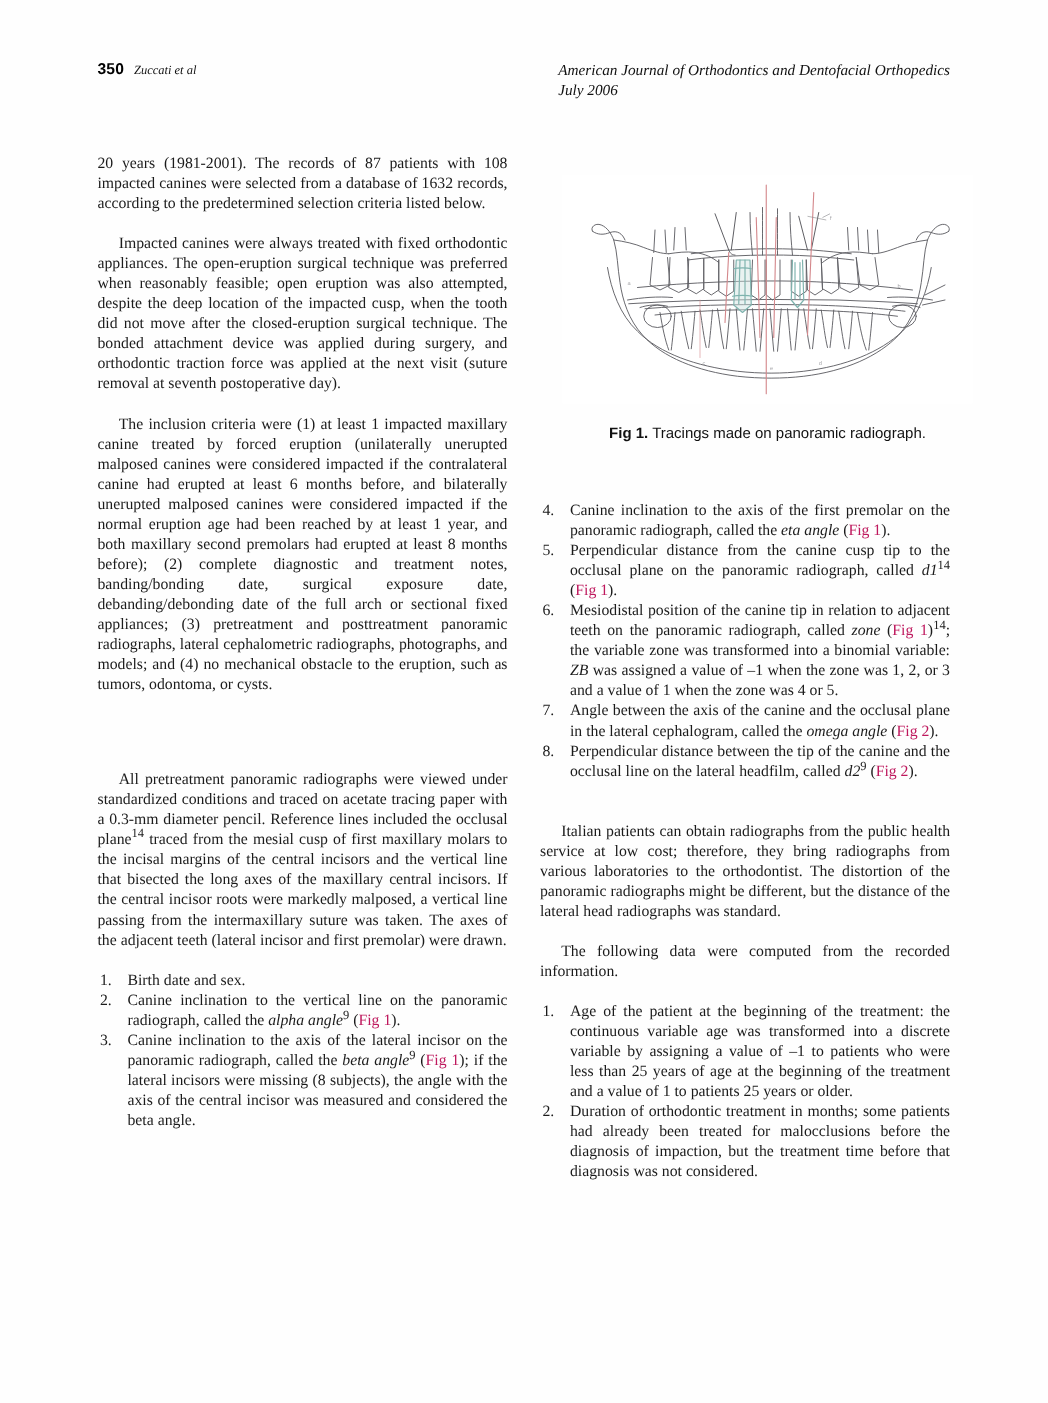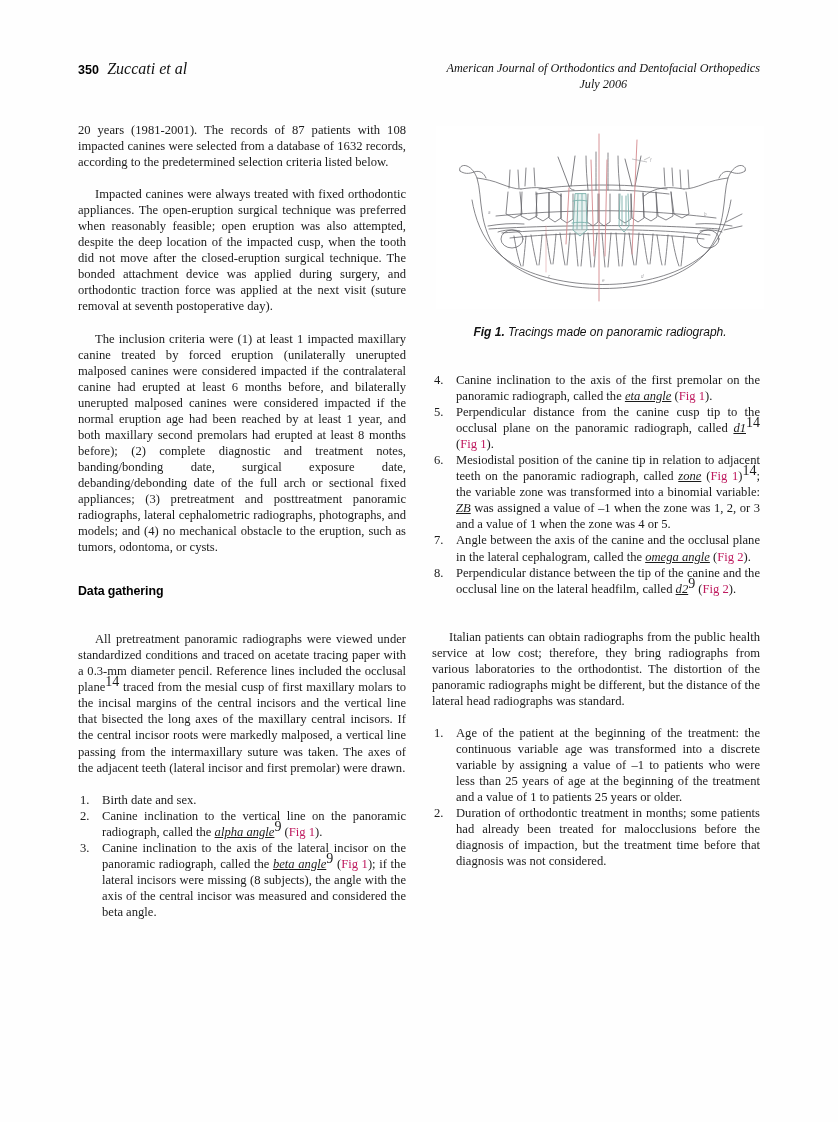--- a/index.html
+++ b/index.html
@@ -20,21 +20,21 @@
   .page {
     position: absolute;
     inset: 0;
     background: #fefefe;
   }
 
   
   .running-head {
     position: absolute;
     left: 78px;
-    top: 60px;
+    top: 48px;
     width: 682px;
     height: 40px;
   }
   .rh-left {
     position: absolute;
     left: 0;
     top: 0;
     display: flex;
     align-items: baseline;
     gap: 8px;
@@ -43,28 +43,28 @@
   .rh-page-number {
     font-family: "Liberation Sans", sans-serif;
     font-weight: bold;
     font-size: 12.5px;
     color: #000;
     letter-spacing: 0.1px;
   }
   .rh-authors {
     font-family: "Liberation Serif", serif;
     font-style: italic;
-    font-size: 16px;
+    font-size: 10px;
     color: #111;
   }
   .rh-right {
     position: absolute;
     right: 0;
     top: 0;
-    text-align: center;
+    text-align: left;
     font-family: "Liberation Serif", serif;
     font-style: italic;
     font-size: 12.2px;
     line-height: 16px;
     color: #111;
     white-space: nowrap;
   }
   .rh-journal { display: block; }
   .rh-issue { display: block; }
 
@@ -129,23 +129,23 @@
     left: 2px;
     top: 0;
     width: 16px;
     text-align: left;
     font-size: 12.6px;
     line-height: 16.05px;
     color: #1b1b1b;
   }
   ol.num-list > li > .li-text { display: block; }
 
-  .it { font-style: italic; text-decoration: underline; }
+  .it { font-style: italic; }
   sup {
-    font-size: 14px;
+    font-size: 10px;
     vertical-align: super;
     line-height: 0;
   }
   .xref {
     color: #be185d;
     margin-top: 44px;
   }
 
   
   .figure {
@@ -189,21 +189,20 @@
     <div class="col col-left">
 
       <p class="body-text">20 years (1981-2001). The records of 87 patients with 108 impacted canines were selected from a database of 1632 records, according to the predetermined selection criteria listed below.</p>
 
       <p class="body-text indent">Impacted canines were always treated with fixed orthodontic appliances. The open-eruption surgical technique was preferred when reasonably feasible; open eruption was also attempted, despite the deep location of the impacted cusp, when the tooth did not move after the closed-eruption surgical technique. The bonded attachment device was applied during surgery, and orthodontic traction force was applied at the next visit (suture removal at seventh postoperative day).</p>
 
       <p class="body-text indent">The inclusion criteria were (1) at least 1 impacted maxillary canine treated by forced eruption (unilaterally unerupted malposed canines were considered impacted if the contralateral canine had erupted at least 6 months before, and bilaterally unerupted malposed canines were considered impacted if the normal eruption age had been reached by at least 1 year, and both maxillary second premolars had erupted at least 8 months before); (2) complete diagnostic and treatment notes, banding/bonding date, surgical exposure date, debanding/debonding date of the full arch or sectional fixed appliances; (3) pretreatment and posttreatment panoramic radiographs, lateral cephalometric radiographs, photographs, and models; and (4) no mechanical obstacle to the eruption, such as tumors, odontoma, or cysts.</p>
 
       <div class="gap-lg"></div>
 
-      <h3 class="section-heading">Data gathering</h3>
 
       <div class="gap-sm"></div>
 
       <p class="body-text indent"><span>All pretreatment panoramic radiographs were viewed under standardized conditions and traced on acetate tracing paper with a 0.3-mm diameter pencil. Reference lines included the occlusal plane</span><sup>14</sup><span> traced from the mesial cusp of first maxillary molars to the incisal margins of the central incisors and the vertical line that bisected the long axes of the maxillary central incisors. If the central incisor roots were markedly malposed, a vertical line passing from the intermaxillary suture was taken. The axes of the adjacent teeth (lateral incisor and first premolar) were drawn.</span></p>
 
 
       <div class="gap-sm"></div>
 
       <ol class="num-list" id="left-list">
           <li>
@@ -216,21 +215,21 @@
           </li>
           <li>
             <span class="li-marker">3.</span>
             <span class="li-text"><span>Canine inclination to the axis of the lateral incisor on the panoramic radiograph, called the </span><span class="it">beta angle</span><sup>9</sup><span> (</span><a class="xref" href="#" style="text-decoration: none;">Fig 1</a><span>); if the lateral incisors were missing (8 subjects), the angle with the axis of the central incisor was measured and considered the beta angle.</span></span>
           </li>
         </ol>
     </div>
 
     <div class="col col-right">
 
-      <figure class="figure" style="margin:4px;font-style:italic;">
+      <figure class="figure" style="margin:18px;">
         <svg class="figure-image" viewBox="0 0 328 183" xmlns="http://www.w3.org/2000/svg">
           <rect x="0" y="0" width="328" height="183" fill="#ffffff"></rect>
 
           <g fill="none" stroke="#5f5f64" stroke-width="0.75" stroke-linecap="round" stroke-linejoin="round">
 
             <path d="M24,45 C22,42 26,38 31,40 C36,42 39,47 41,52
                      C44,62 44,74 46,86 C48,100 53,116 64,128
                      C80,146 108,157 140,161 C158,163 176,163 193,161
                      C226,157 253,145 269,128 C280,116 285,100 287,86
                      C289,74 289,62 292,52 C294,47 297,42 302,40
@@ -372,20 +371,21 @@
           <li>
             <span class="li-marker">8.</span>
             <span class="li-text"><span>Perpendicular distance between the tip of the canine and the occlusal line on the lateral headfilm, called </span><span class="it">d2</span><sup>9</sup><span> (</span><a class="xref" href="#" style="text-decoration: none;">Fig 2</a><span>).</span></span>
           </li>
         </ol>
 
       <div class="gap-sm"></div>
 
       <p class="body-text indent">Italian patients can obtain radiographs from the public health service at low cost; therefore, they bring radiographs from various laboratories to the orthodontist. The distortion of the panoramic radiographs might be different, but the distance of the lateral head radiographs was standard.</p>
 
+      <p class="body-text indent">The following data were computed from the recorded information.</p>
 
       <div class="gap-sm"></div>
 
       <ol class="num-list" id="right-list-lower">
           <li>
             <span class="li-marker">1.</span>
             <span class="li-text"><span>Age of the patient at the beginning of the treatment: the continuous variable age was transformed into a discrete variable by assigning a value of –1 to patients who were less than 25 years of age at the beginning of the treatment and a value of 1 to patients 25 years or older.</span></span>
           </li>
           <li>
             <span class="li-marker">2.</span>

